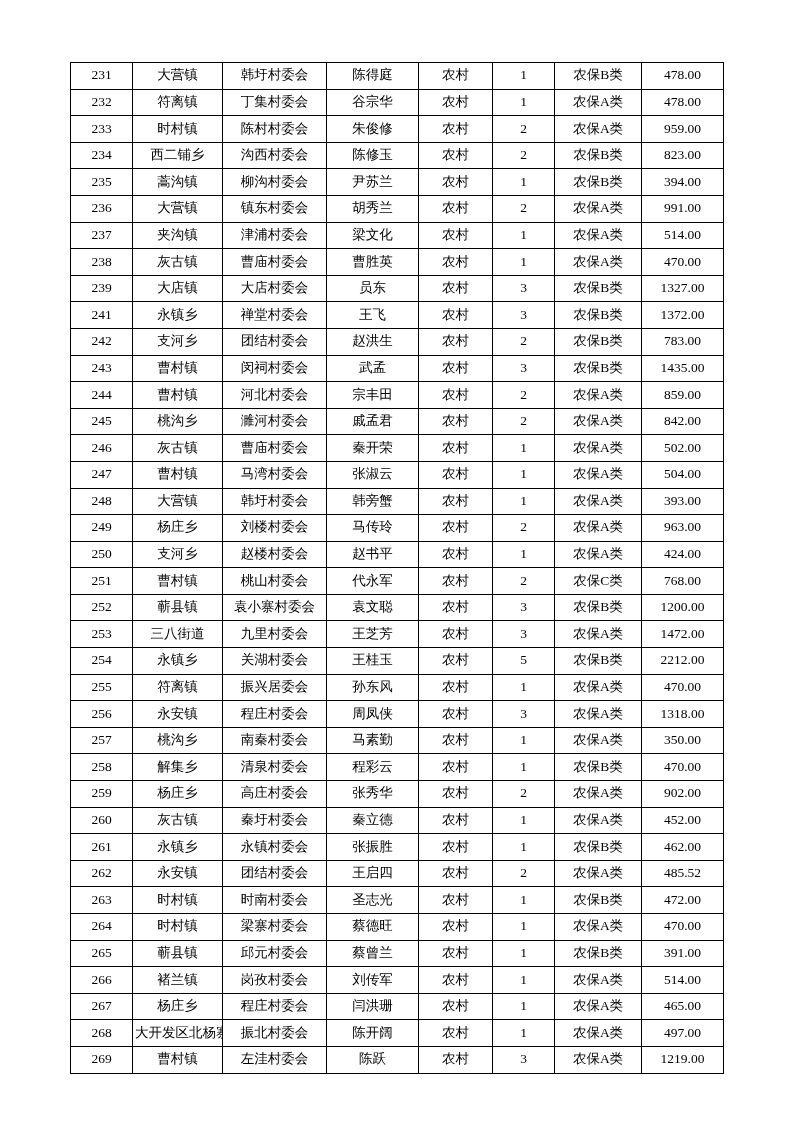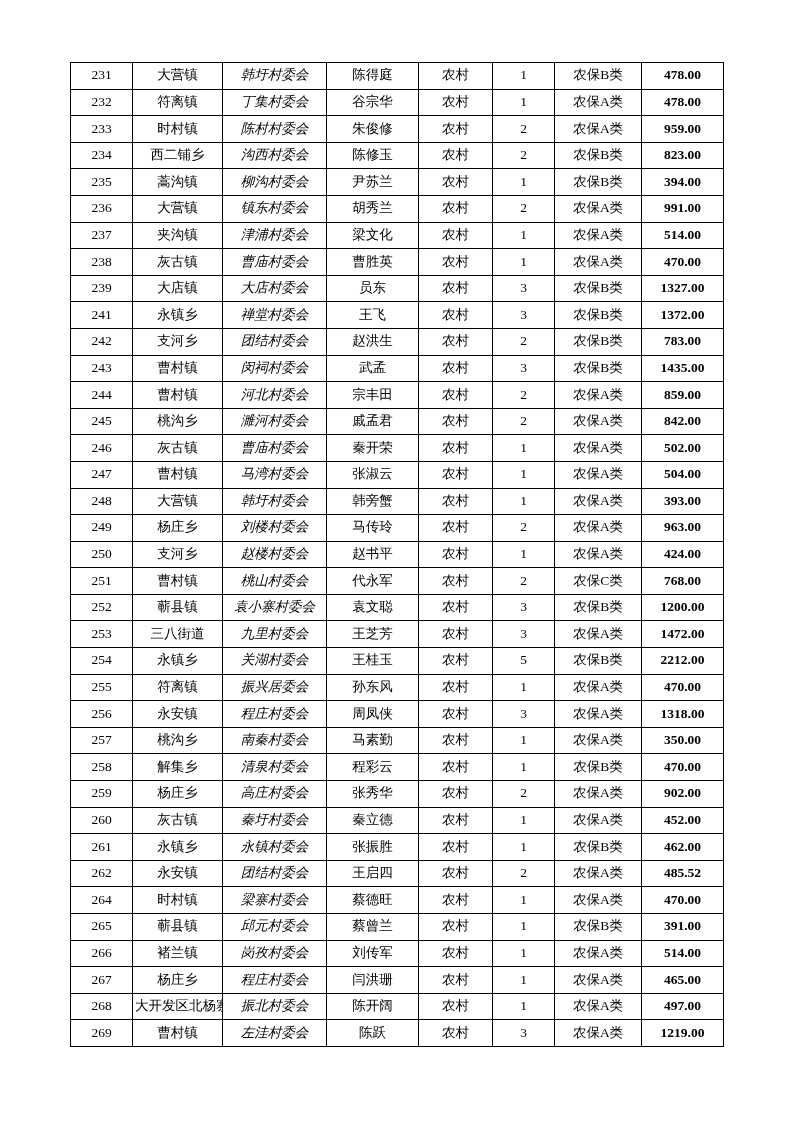--- a/index.html
+++ b/index.html
@@ -39,22 +39,22 @@
   col.c-idx    { width: 62px; }
   col.c-town   { width: 90px; }
   col.c-village{ width: 104px; }
   col.c-name   { width: 92px; }
   col.c-type   { width: 74px; }
   col.c-num    { width: 62px; }
   col.c-cat    { width: 87px; }
   col.c-amt    { width: 82px; }
 
   td.idx { font-size: 13.5px; }
-  td.amt { font-size: 13.5px; font-weight: bold; }
-  td.village { font-size: 13.5px; font-style: italic; }
+  td.amt { font-size: 13.5px; }
+  td.village { font-size: 13.5px; }
   td.town { font-size: 13.5px; }
   td.clip { font-size: 13px; }
 </style>
 </head>
 <body>
 
 <div class="page">
   <table class="data-table">
     <colgroup>
       <col class="c-idx">
@@ -371,20 +371,30 @@
           <td class="idx">262</td>
           <td class="town">永安镇</td>
           <td class="village">团结村委会</td>
           <td>王启四</td>
           <td>农村</td>
           <td>2</td>
           <td>农保A类</td>
           <td class="amt">485.52</td>
         </tr>
       <tr>
+          <td class="idx">263</td>
+          <td class="town">时村镇</td>
+          <td class="village">时南村委会</td>
+          <td>圣志光</td>
+          <td>农村</td>
+          <td>1</td>
+          <td>农保B类</td>
+          <td class="amt">472.00</td>
+        </tr>
+      <tr>
           <td class="idx">264</td>
           <td class="town">时村镇</td>
           <td class="village">梁寨村委会</td>
           <td>蔡德旺</td>
           <td>农村</td>
           <td>1</td>
           <td>农保A类</td>
           <td class="amt">470.00</td>
         </tr>
       <tr>

